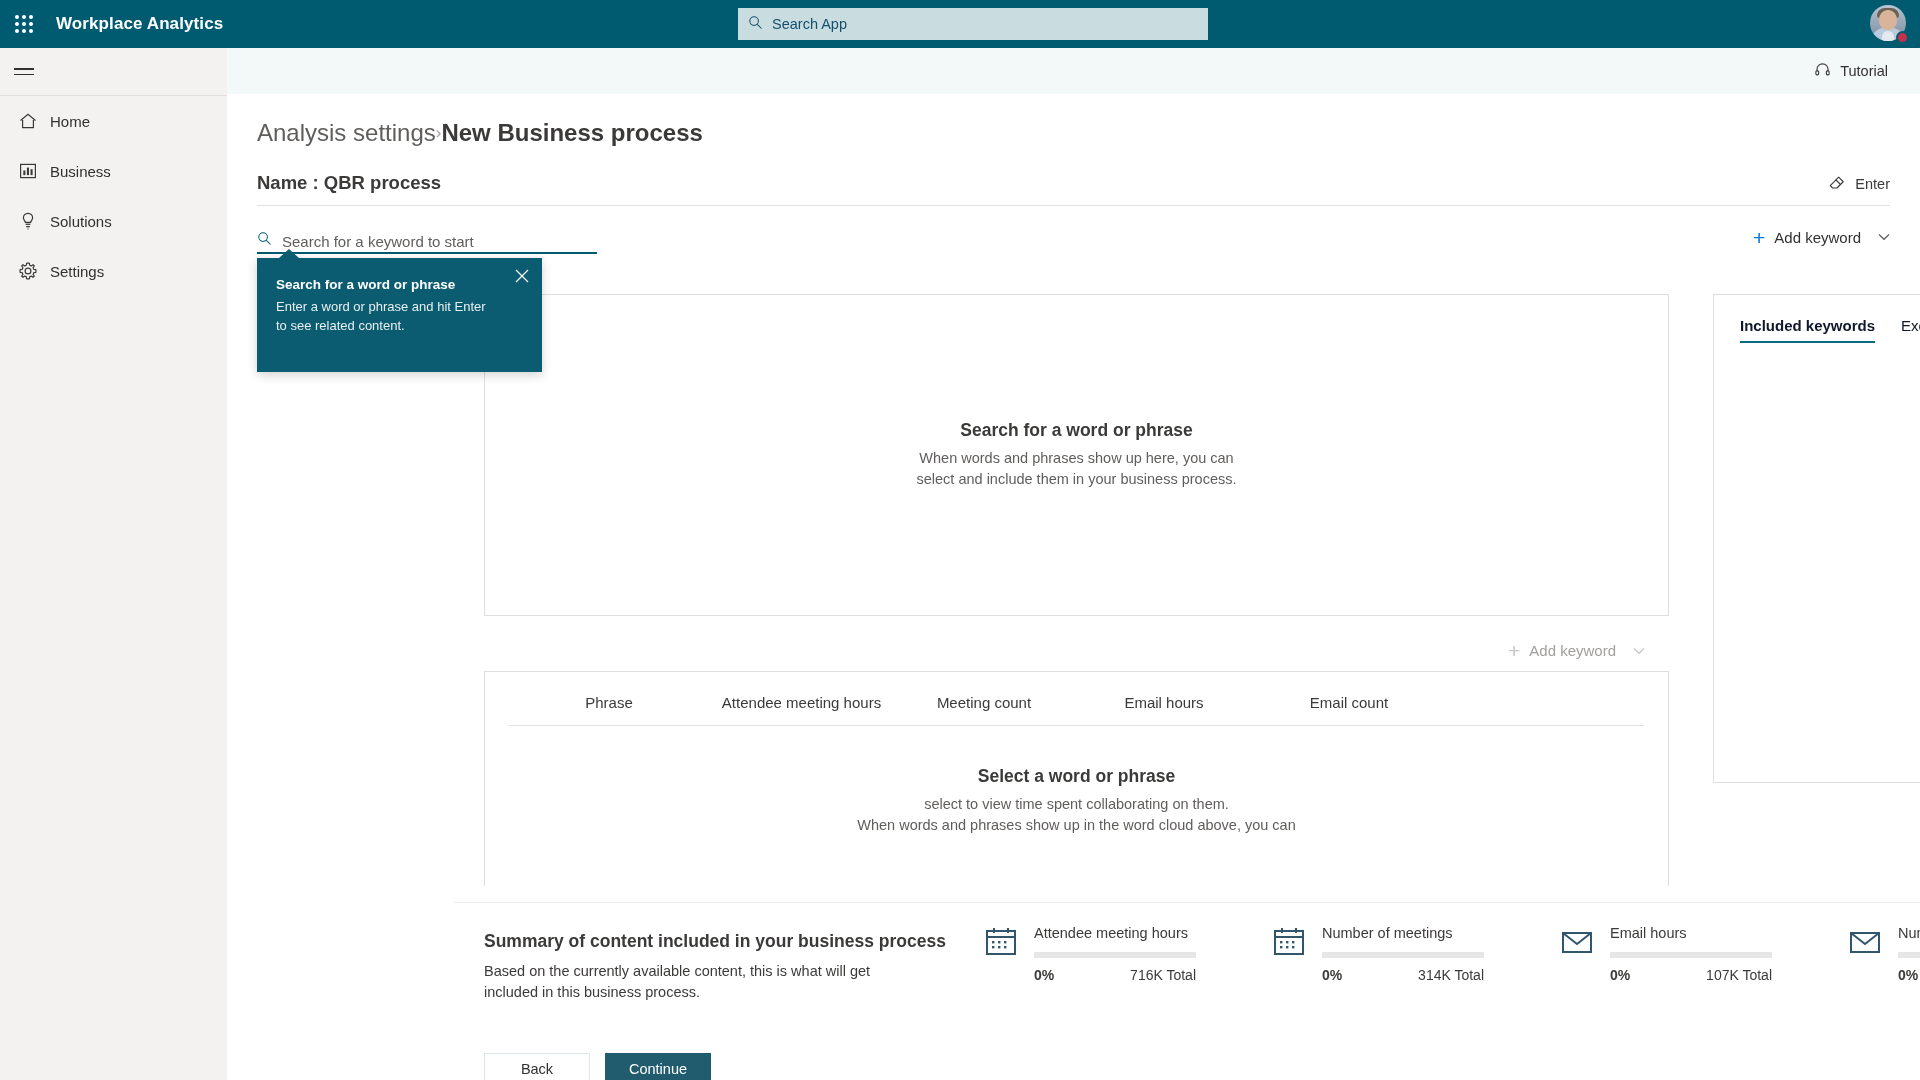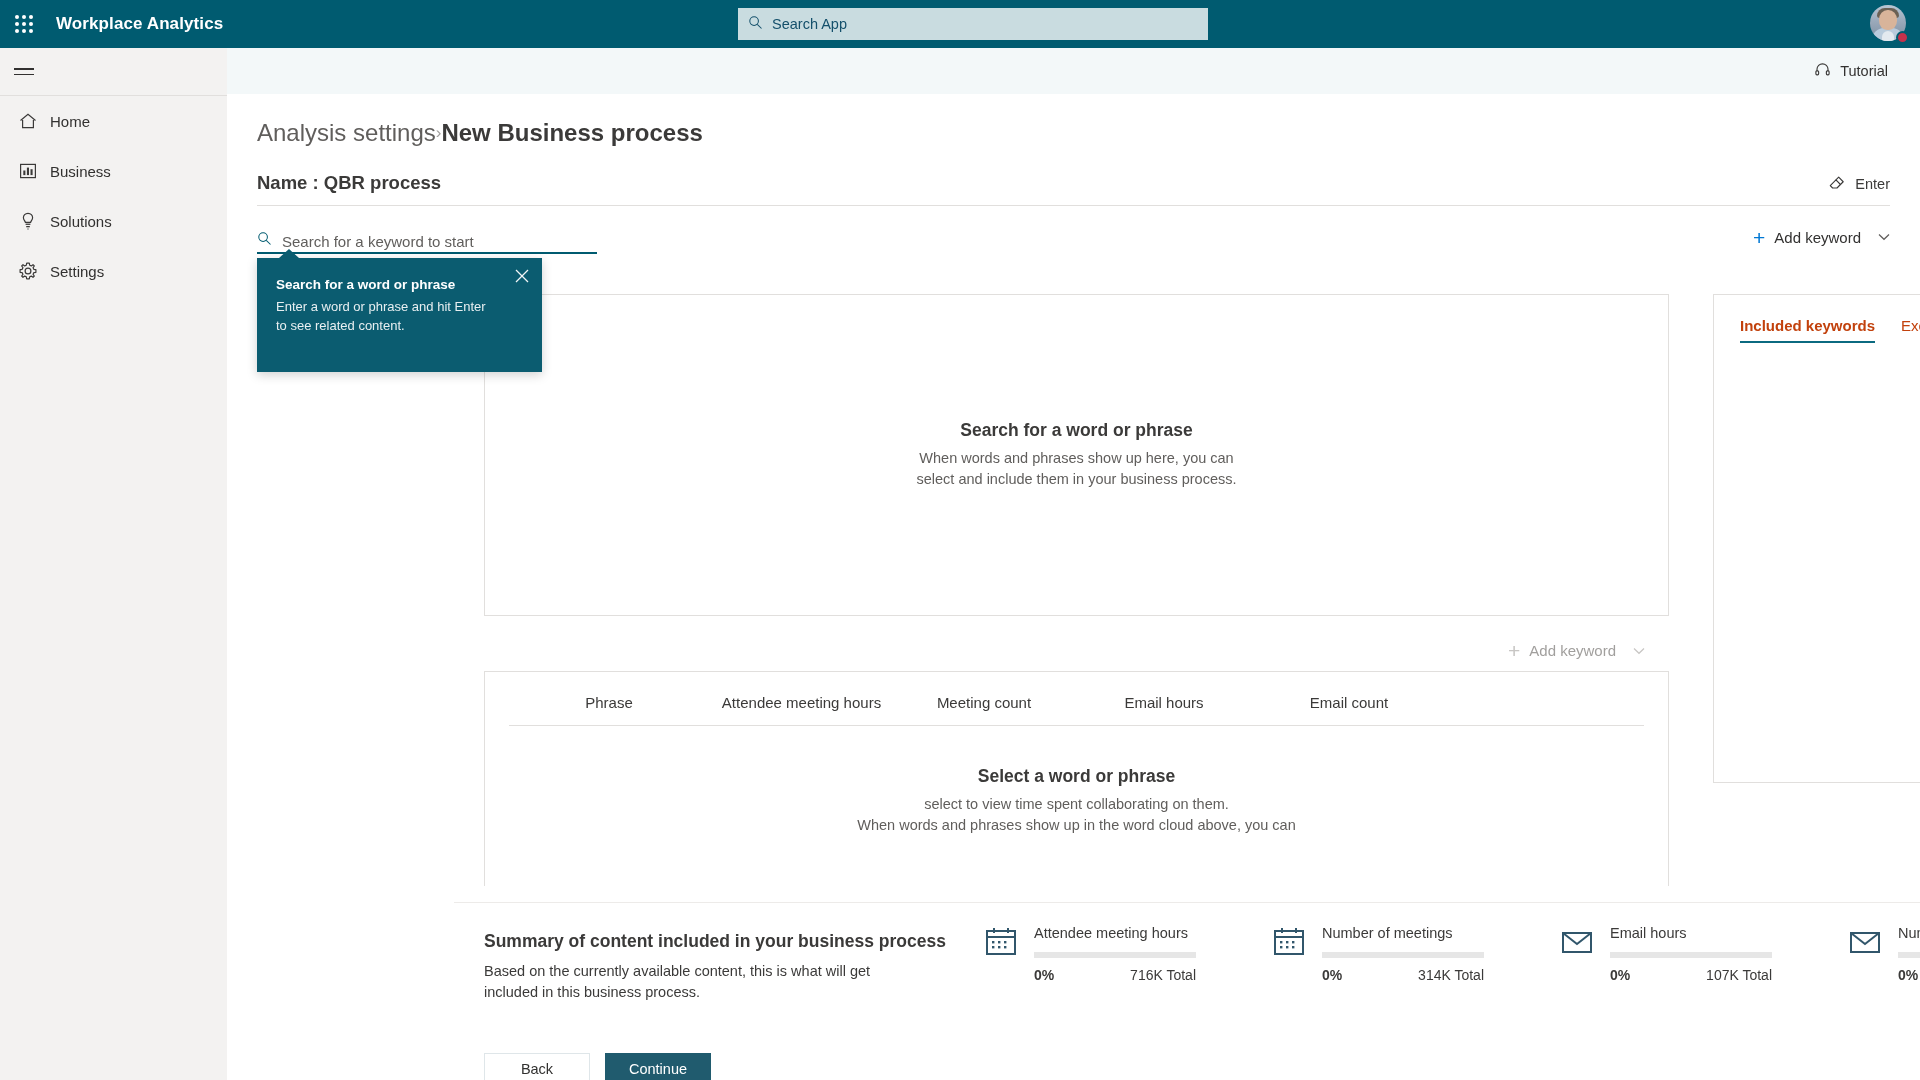--- a/index.html
+++ b/index.html
@@ -117,21 +117,21 @@
   .th { font-size: 15px; color: #3b3a39; padding-bottom: 14px; }
   .th.c0 { width: 200px; text-align: center; }
   .th.c1 { width: 185px; text-align: center; }
   .th.c2 { width: 180px; text-align: center; }
   .th.c3 { width: 180px; text-align: center; }
   .th.c4 { width: 190px; text-align: center; }
   .tbody { display: flex; align-items: center; justify-content: center; height: 150px; }
 
   .right-col { position: absolute; left: 1259px; top: 0; width: 405px; height: 489px; border: 1px solid #e1dfdd; }
   .kw-tabs { display: flex; gap: 26px; padding: 22px 0 0 26px; }
-  .kw-tab { font-size: 15px; color: #c2410c; padding-bottom: 7px; cursor: pointer; }
+  .kw-tab { font-size: 15px; color: #0f172a; padding-bottom: 7px; cursor: pointer; }
   .kw-tab.active { font-weight: bold; border-bottom: 2px solid #0b6a80; }
 
   
   .summary { position: absolute; left: 227px; top: 854px; width: 1693px; height: 226px; background: #fff; border-top: 1px solid #edebe9; }
   .sum-title { position: absolute; left: 30px; top: 28px; font-size: 17.5px; font-weight: bold; color: #3b3a39; }
   .sum-sub { position: absolute; left: 30px; top: 58px; font-size: 14.5px; color: #3b3a39; line-height: 1.45; width: 400px; }
 
   .metrics { position: absolute; left: 530px; top: 22px; display: flex; gap: 58px; }
   .metric { display: flex; gap: 16px; width: 230px; }
   .metric .mlabel { font-size: 14.5px; color: #3b3a39; }

